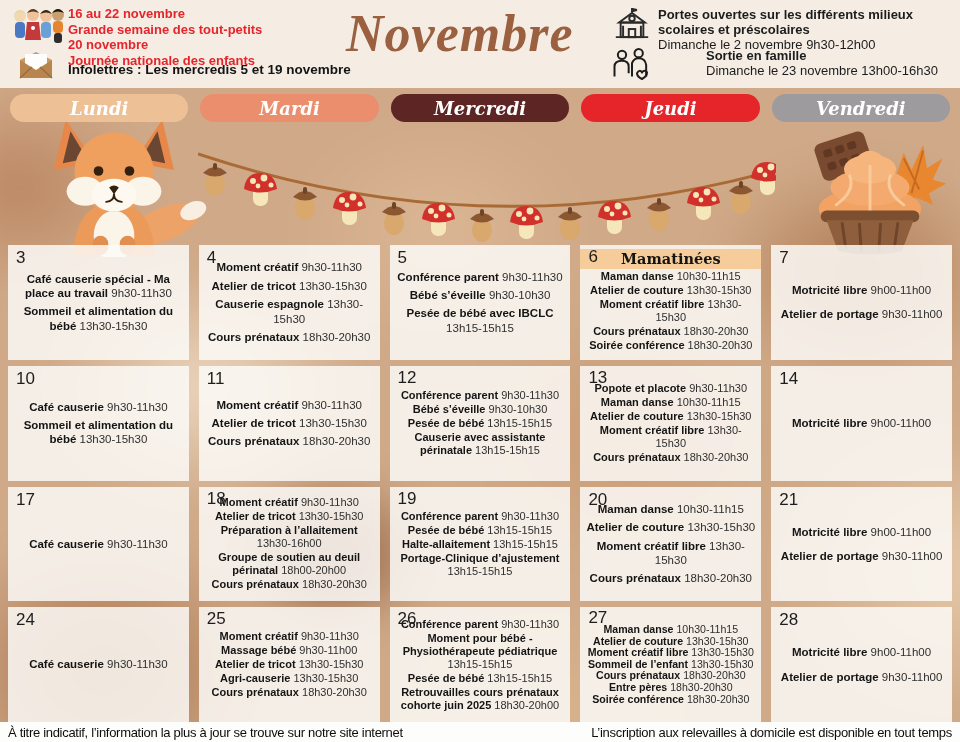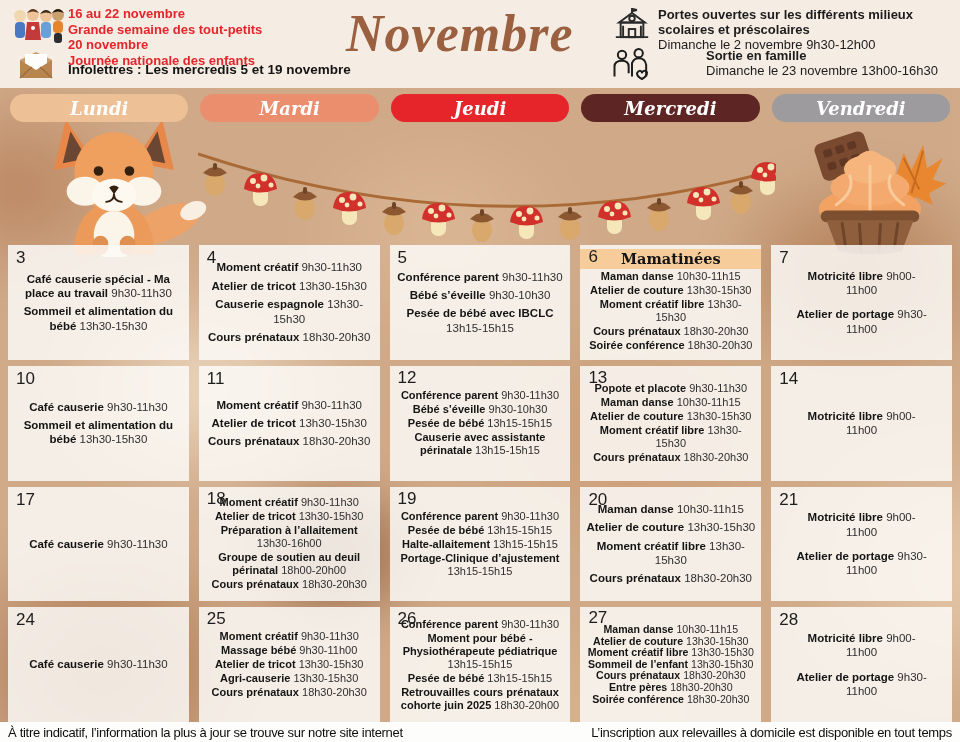--- a/index.html
+++ b/index.html
@@ -37,21 +37,21 @@
   .cell{position:relative;background:rgba(252,250,247,.85);padding:3px 5px;font-size:11.5px;line-height:1.25;
     color:#1b1b1b;text-align:center;overflow:hidden;}
   .daynum{position:absolute;top:2px;left:8px;font-size:17px;color:#1d1d1d;z-index:2;}
   .cellbanner{position:absolute;top:4px;left:0;right:0;height:20px;background:#f6cd9a;z-index:1;
     display:flex;align-items:center;justify-content:center;
     font-family:"DejaVu Serif",serif;font-weight:700;font-size:14.5px;color:#141414;}
   .events{position:relative;display:flex;flex-direction:column;justify-content:center;height:100%;z-index:1;}
   .has-banner .events{padding-top:18px;box-sizing:border-box;}
   .event b{font-weight:700;color:#141414;}
   .event span{color:#2e2e2e;}
-  .sparse .event{margin:5px 16px;}
+  .sparse .event{margin:5px 0;}
   .mid .event{margin:2px 0;}
   .dense{font-size:11px;line-height:1.18;}
   .dense .event{margin:.5px 0;}
   .xdense{font-size:10.6px;line-height:1.1;}
   
   .footer{position:absolute;left:0;right:0;bottom:0;height:20px;background:#fdfdfc;
     display:flex;justify-content:space-between;align-items:center;padding:0 8px;box-sizing:border-box;
     font-size:13px;letter-spacing:-.3px;color:#0d0d0d;}
 </style>
 </head>
@@ -204,25 +204,25 @@
     </div>
   </div>
 
   <div class="weekdays">
       <div class="pill" style="background: rgb(238, 192, 150);">
         <span>Lundi</span>
       </div>
       <div class="pill" style="background: rgb(235, 142, 110);">
         <span>Mardi</span>
       </div>
+      <div class="pill" style="background: rgb(93, 37, 35);">
+        <span>Mercredi</span>
+      </div>
       <div class="pill" style="background: rgb(229, 37, 42);">
         <span>Jeudi</span>
-      </div>
-      <div class="pill" style="background: rgb(93, 37, 35);">
-        <span>Mercredi</span>
       </div>
       <div class="pill" style="background: rgb(157, 155, 158);">
         <span>Vendredi</span>
       </div>
     </div>
 
   <div class="calendar">
       <div class="cell mid">
         <div class="daynum">3</div>
         <div class="events">

